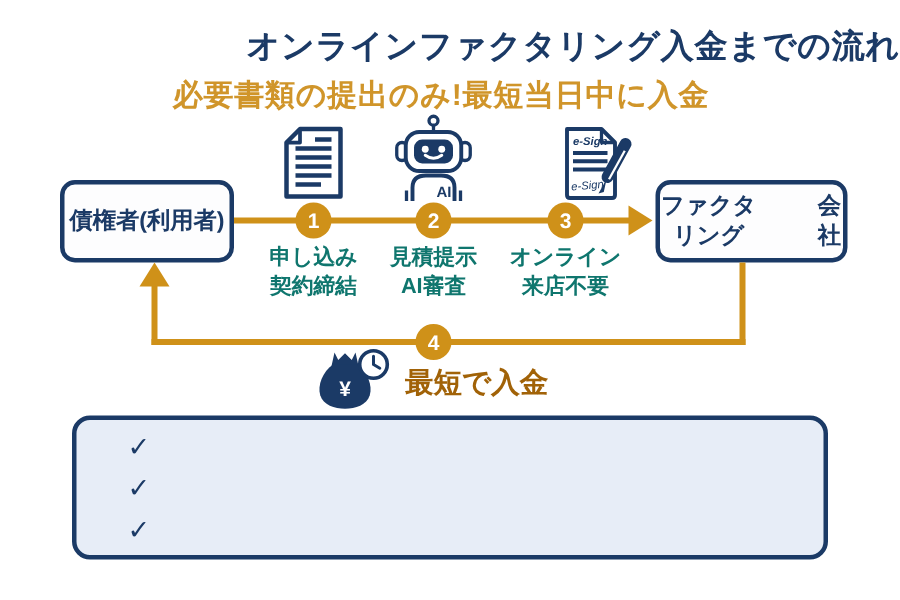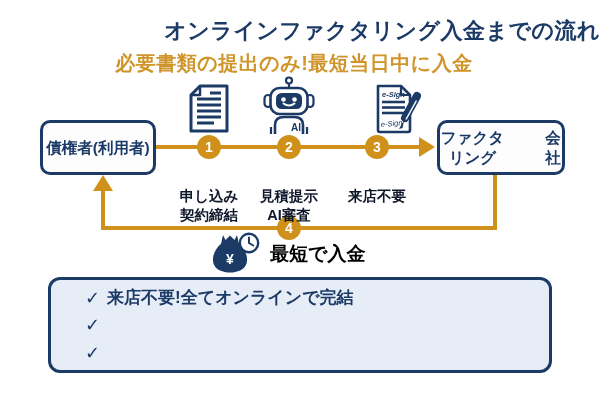--- a/index.html
+++ b/index.html
@@ -48,36 +48,36 @@
     background:#cf9119; color:#ffffff; font-weight:bold; font-size:14px;
     display:flex; align-items:center; justify-content:center;
   }
   .num-1 { left:197px; top:135px; }
   .num-2 { left:277px; top:135px; }
   .num-3 { left:365px; top:135px; }
   .num-4 { left:277px; top:216px; }
   
   .step-label {
     position:absolute; top:163px; width:110px; text-align:center;
-    color:#0f172a; font-weight:bold; font-size:14.5px; line-height:19px;margin-top:24px;
+    color:#0f766e; font-weight:bold; font-size:14.5px; line-height:19px;
   }
   .label-1 { left:154px; }
   .label-2 { left:234px; }
   .label-3 { left:322px; }
   
   .icon { position:absolute; }
   .icon-doc   { left:187px; top:84px; }
   .icon-robot { left:263px; top:76px; }
   .icon-esign { left:372px; top:83px; }
   
   .payout-row {
     position:absolute; left:210px; top:231px; display:flex; align-items:center;
   }
   .payout-text {
-    margin-left:8px; color:#000000; font-weight:bold; font-size:19px;
+    margin-left:8px; color:#a16207; font-weight:bold; font-size:19px;
   }
   
   .benefits-panel {
     position:absolute; left:48px; top:277px; width:504px; height:96px;
     background:#e7edf7; border:3px solid #1b3a66; border-radius:12px;
     display:flex; flex-direction:column; justify-content:space-evenly;
     padding-left:34px;
   }
   .benefit-item {
     color:#1b3a66; font-weight:bold; font-size:17px; line-height:20px;
@@ -163,40 +163,40 @@
 
   <div class="step-label label-1">
     <div>申し込み</div>
     <div>契約締結</div>
   </div>
   <div class="step-label label-2">
     <div>見積提示</div>
     <div>AI審査</div>
   </div>
   <div class="step-label label-3">
+    <div>オンライン</div>
     <div>来店不要</div>
   </div>
 
   <div class="payout-row">
     <span>
       <svg width="52" height="42" viewBox="0 0 52 42">
         <path d="M13 4 L15.5 9 L20 4.5 L24.5 9 L27 4 L29 13 L11 13 Z" fill="#1b3a66"></path>
         <path d="M12 12 C5 17 1.5 26 3.5 32.5 C5.5 39 13 41.5 20 41.5 C27 41.5 34.5 39 36.5 32.5 C38.5 26 35 17 28 12 Z" fill="#1b3a66"></path>
         <circle cx="39" cy="12" r="9.2" fill="#ffffff" stroke="#1b3a66" stroke-width="2.4"></circle>
         <path d="M39 6.5 V12 L43.2 14.5" fill="none" stroke="#1b3a66" stroke-width="2" stroke-linecap="round"></path>
         <text x="20" y="33" font-size="14" font-weight="bold" fill="#ffffff" text-anchor="middle">¥</text>
       </svg>
     </span>
     <span class="payout-text">最短で入金</span>
   </div>
 
   <div class="benefits-panel">
     <div class="benefit-item">
       <span class="benefit-check">✓</span>
-      <span>来店不要!全てオンラインで完結</span>
     </div>
     <div class="benefit-item">
       <span class="benefit-check">✓</span>
     </div>
     <div class="benefit-item">
       <span class="benefit-check">✓</span>
     </div>
   </div>
 
 </div>

